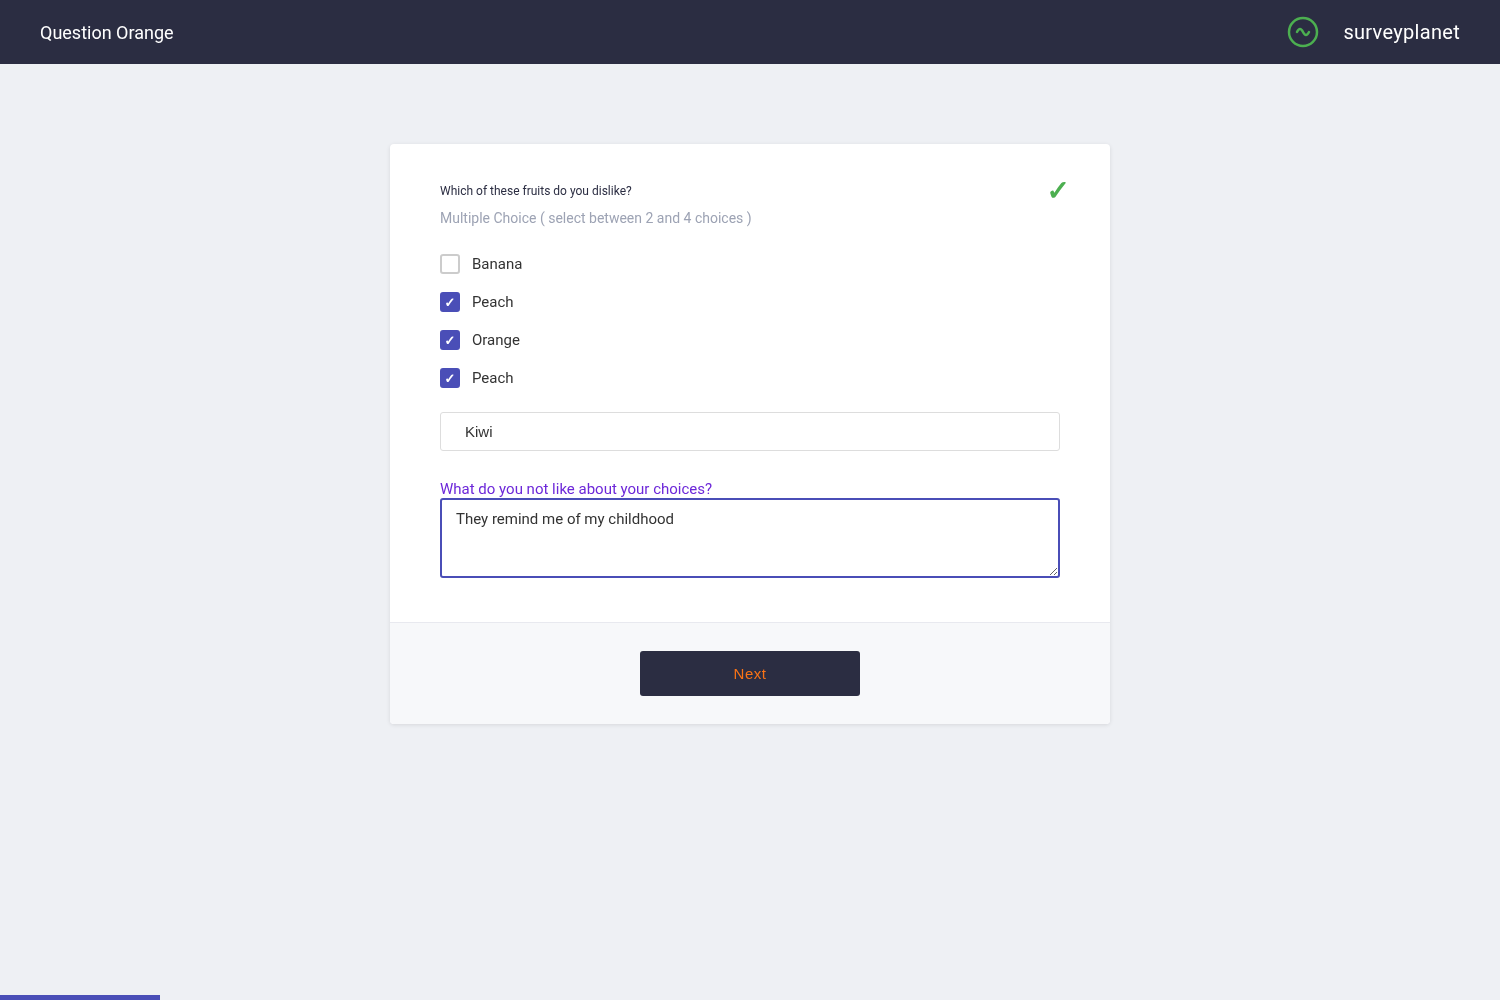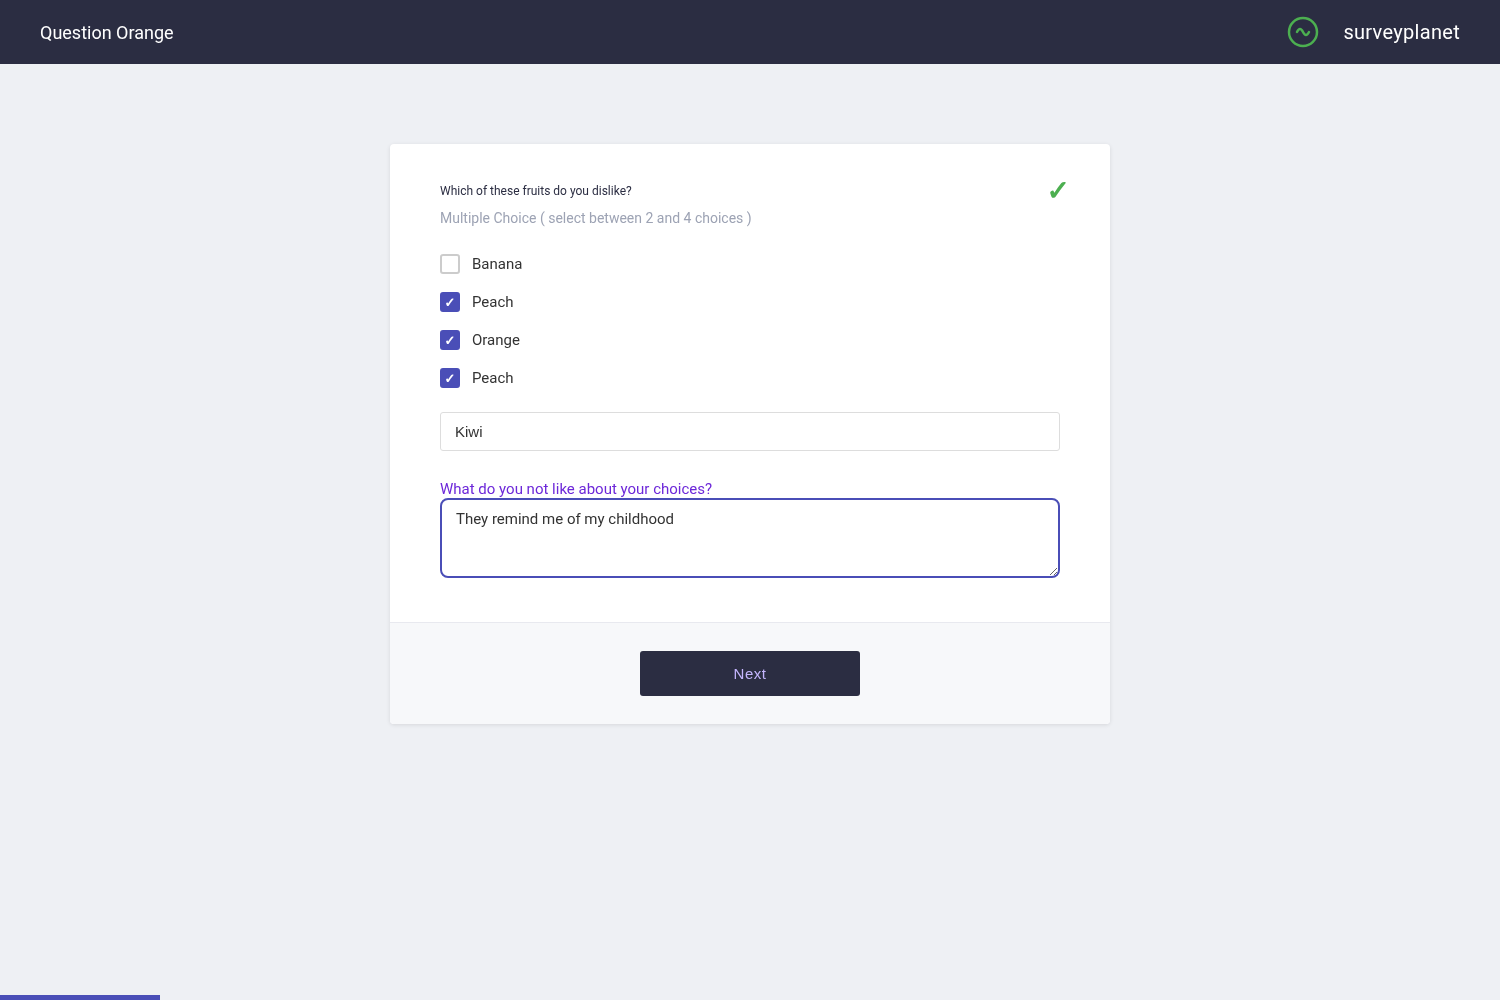--- a/index.html
+++ b/index.html
@@ -134,21 +134,21 @@
     }
 
     .choice-label {
       font-size: 15px;
       color: #333;
     }
 
     
     .other-input {
       width: 100%;
-      padding: 10px 14px;
+      padding: 10px 24px;
       border: 1px solid #ddd;
       border-radius: 3px;
       font-size: 15px;
       color: #333;
       outline: none;
       margin-top: 4px;
       margin-left: 0px;
     }
 
     
@@ -161,40 +161,40 @@
       color: #6d28d9;
       font-weight: 400;
       margin-bottom: 6px;
     }
 
     .followup-textarea {
       width: 100%;
       height: 80px;
       padding: 10px 14px;
       border: 2px solid #4a4eb7;
-      border-radius: 8px;
+      border-radius: 3px;
       font-size: 15px;
       color: #333;
       resize: vertical;
       outline: none;
       font-family: inherit;
     }
 
     
     .survey-footer {
       background: #f7f8fa;
       border-top: 1px solid #e8e9ef;
       padding: 28px 50px;
       display: flex;
       justify-content: center;
     }
 
     .next-button {
       background-color: #2b2d42;
-      color: #c4b5fd;
+      color: #f97316;
       border: none;
       padding: 14px 0;
       width: 220px;
       font-size: 15px;
       font-weight: 500;
       border-radius: 3px;
       cursor: pointer;
       letter-spacing: 0.5px;
     }
 

